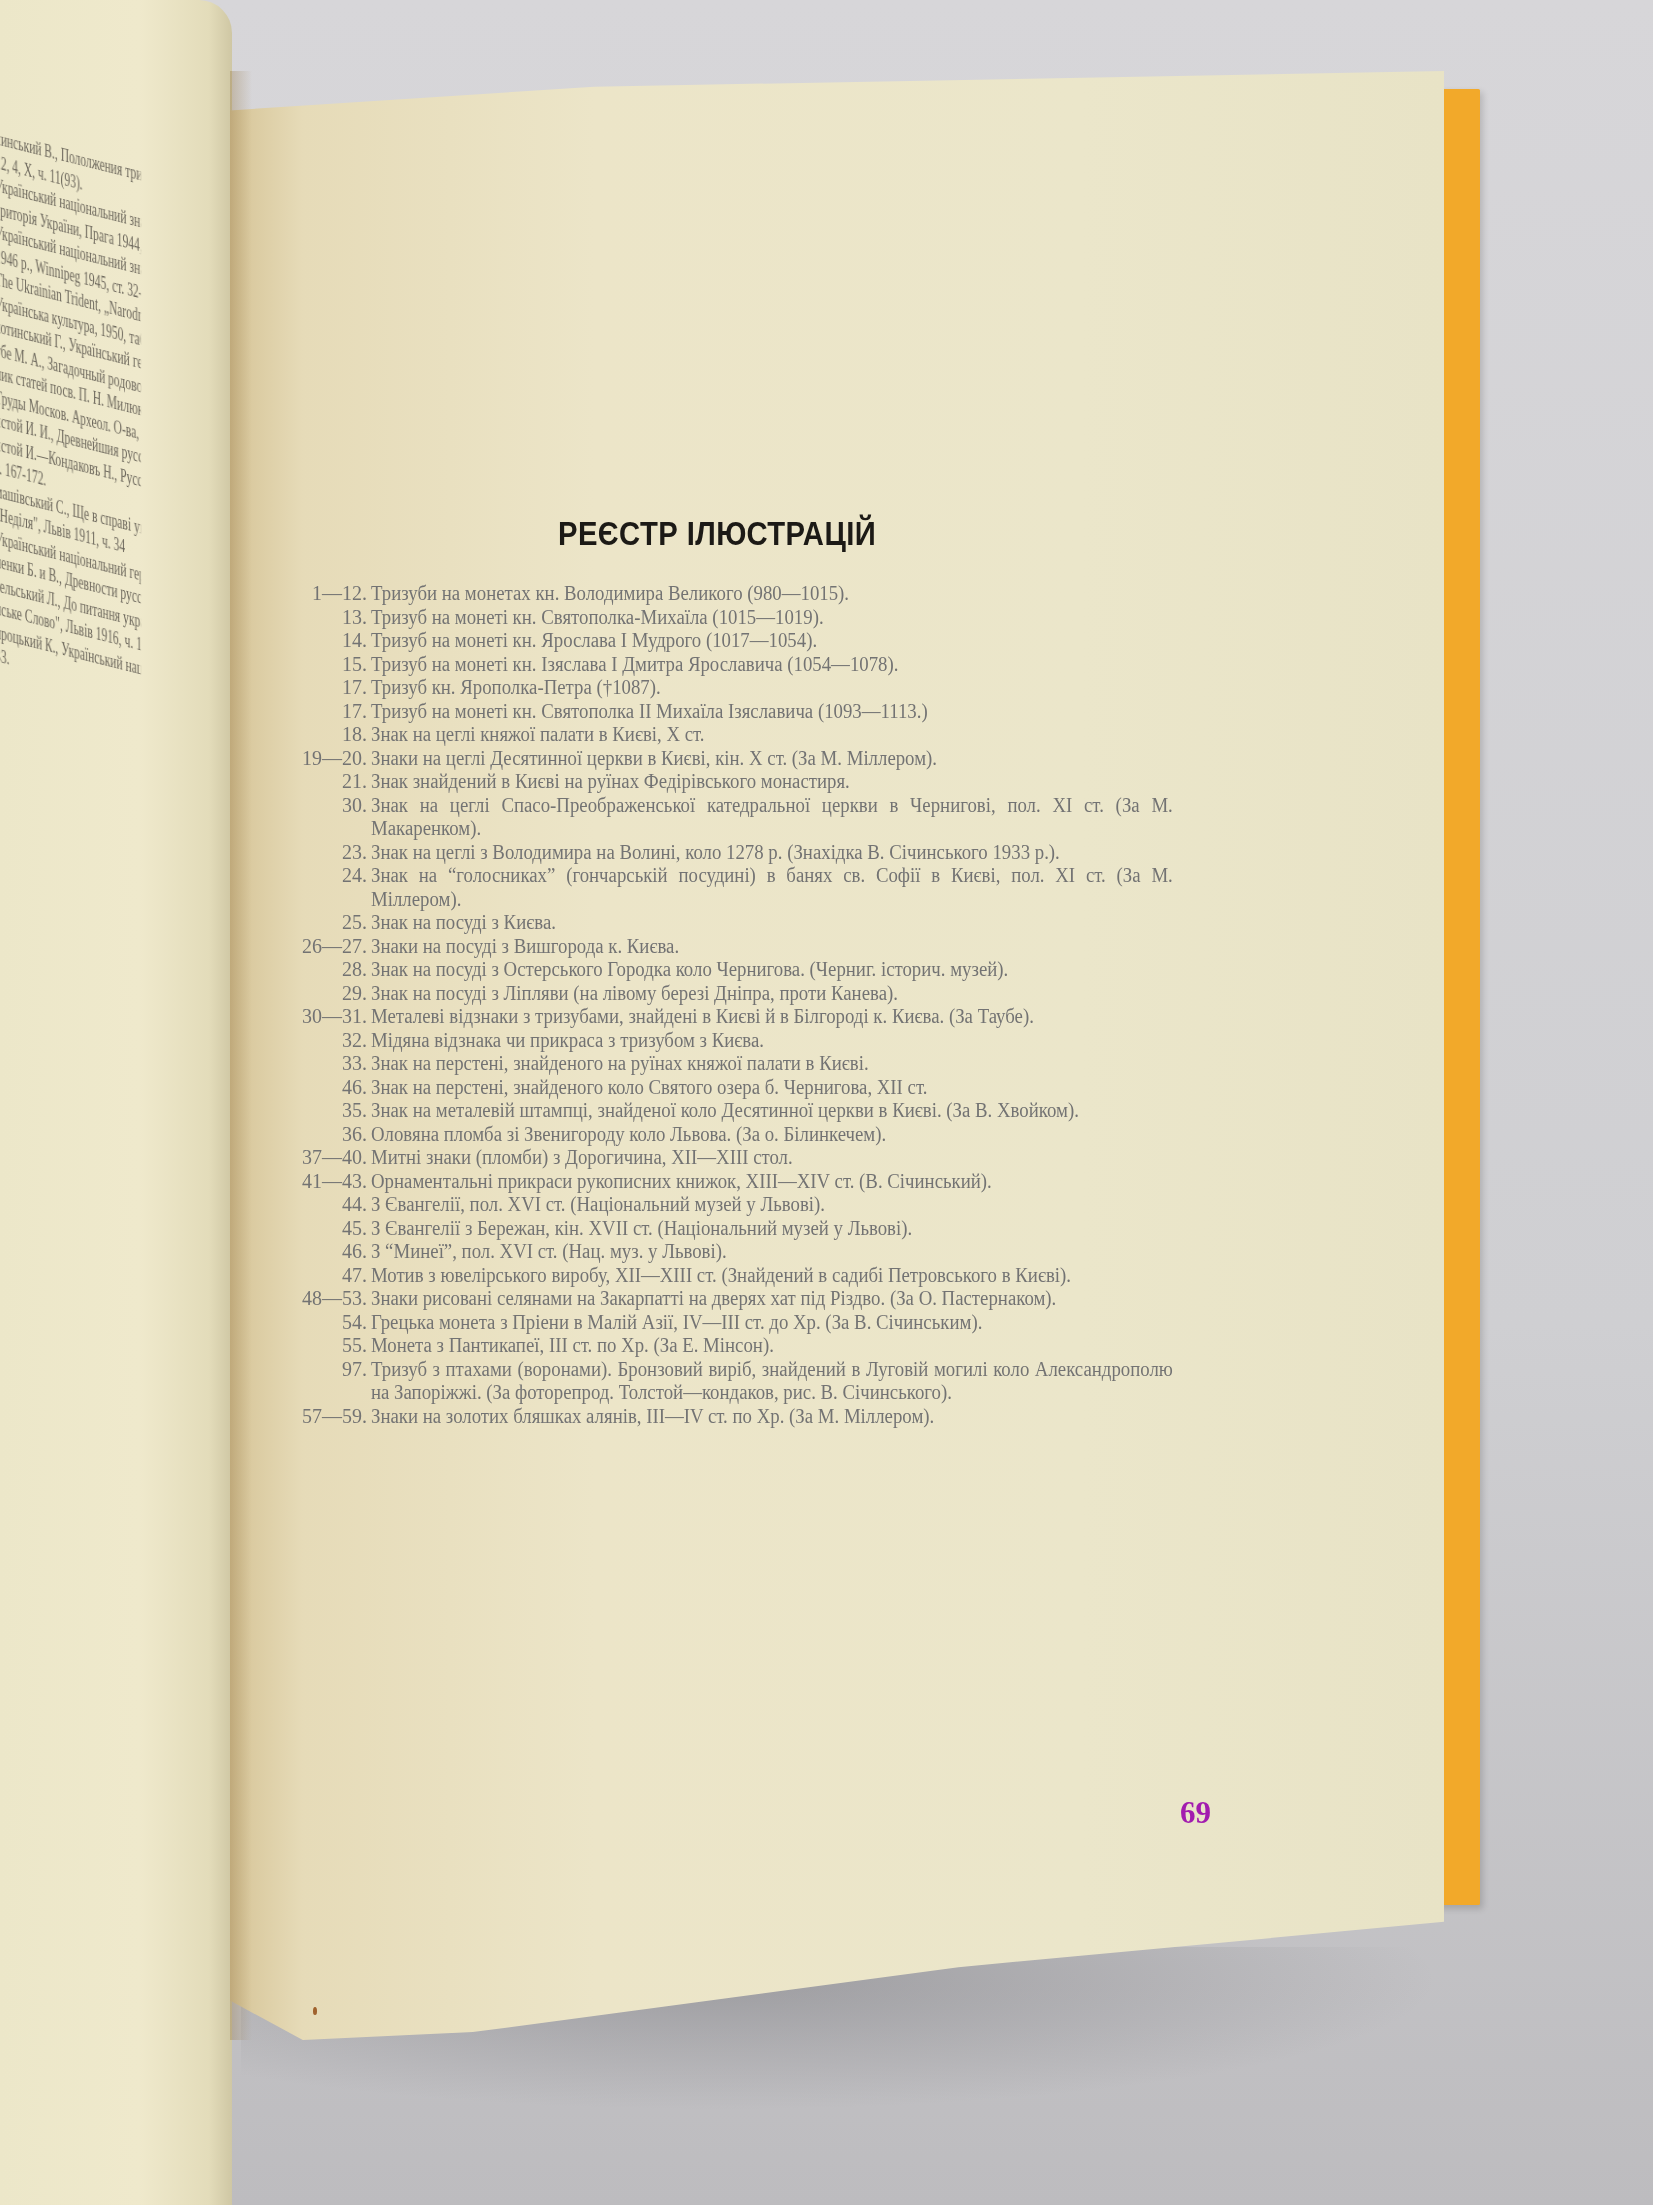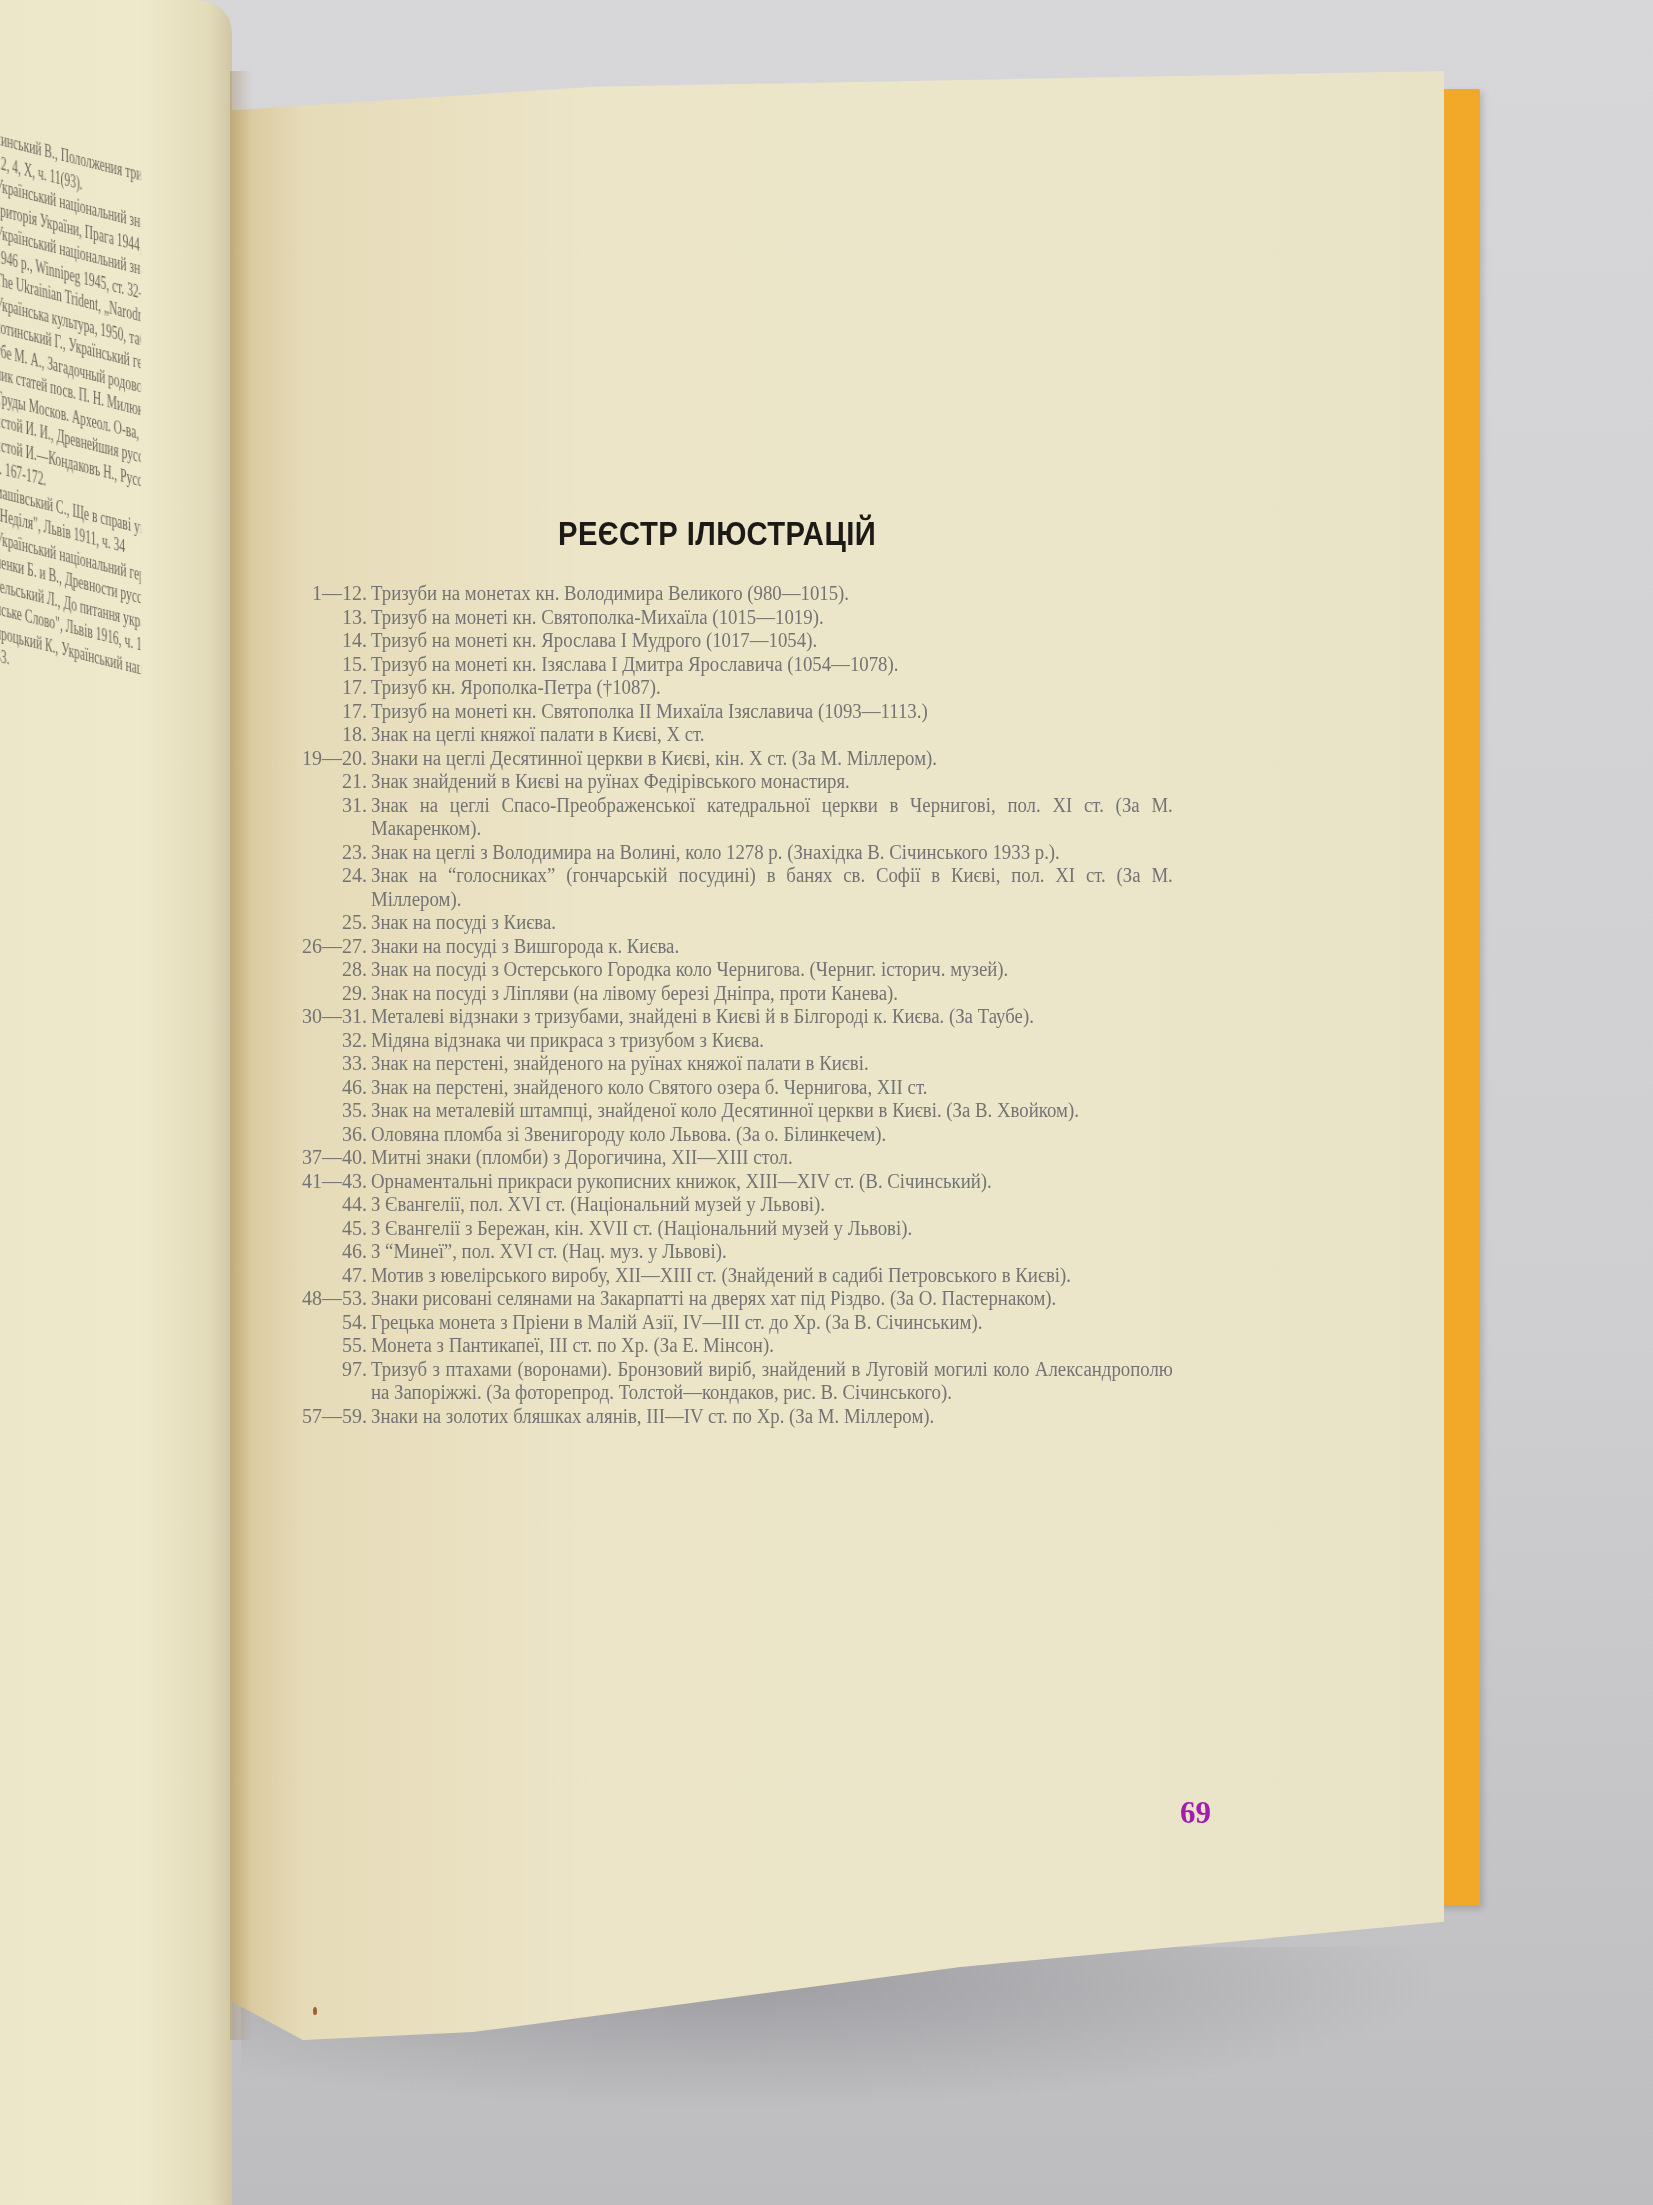--- a/index.html
+++ b/index.html
@@ -131,21 +131,21 @@
     </div>
   <div class="entry">
       <span class="num">19—20.</span>
       <span class="txt">Знаки на цеглі Десятинної церкви в Києві, кін. X ст. (За М. Міллером).</span>
     </div>
   <div class="entry">
       <span class="num">21.</span>
       <span class="txt">Знак знайдений в Києві на руїнах Федірівського монастиря.</span>
     </div>
   <div class="entry">
-      <span class="num">31.</span>
+      <span class="num">30.</span>
       <span class="txt">Знак на цеглі Спасо-Преображенської катедральної церкви в Чернигові, пол. XI ст. (За М. Макаренком).</span>
     </div>
   <div class="entry">
       <span class="num">23.</span>
       <span class="txt">Знак на цеглі з Володимира на Волині, коло 1278 р. (Знахідка В. Січинського 1933 р.).</span>
     </div>
   <div class="entry">
       <span class="num">24.</span>
       <span class="txt">Знак на “голосниках” (гончарській посудині) в банях св. Софії в Києві, пол. XI ст. (За М. Міллером).</span>
     </div>

